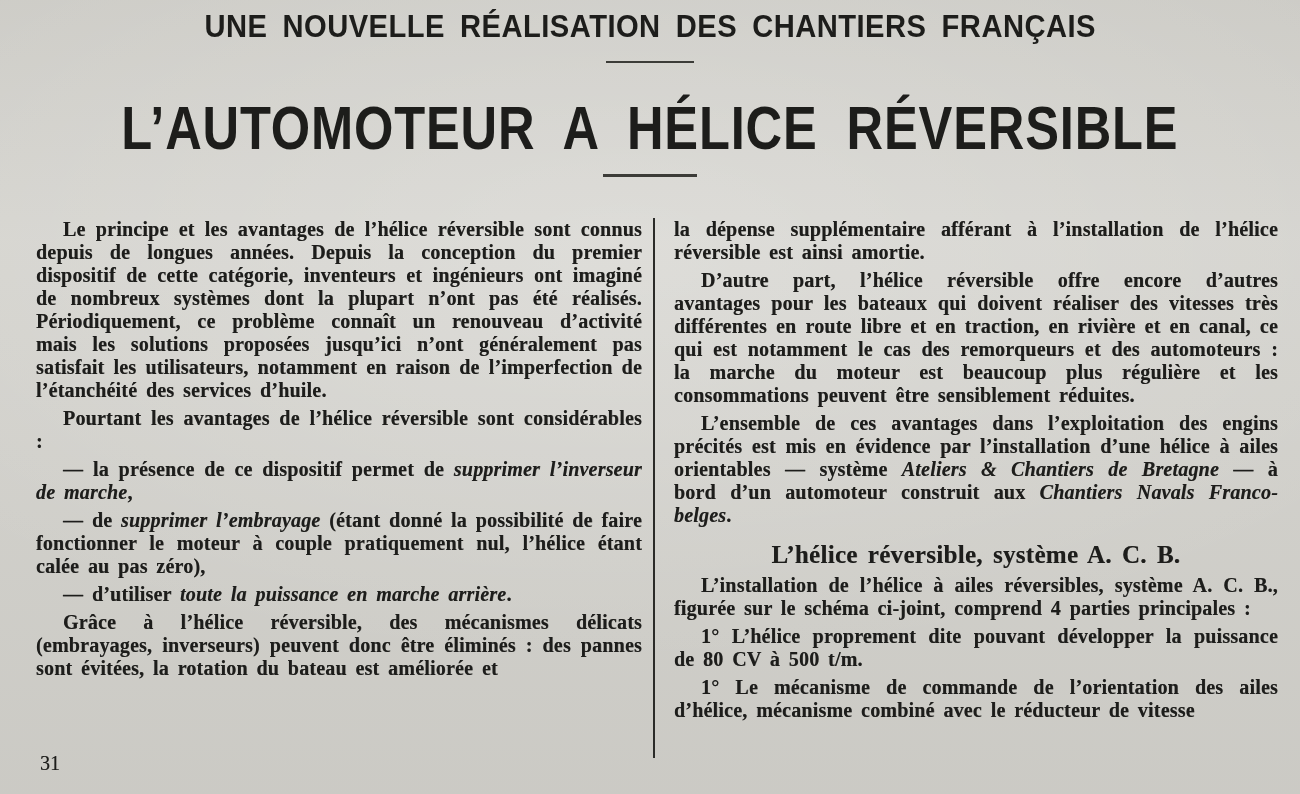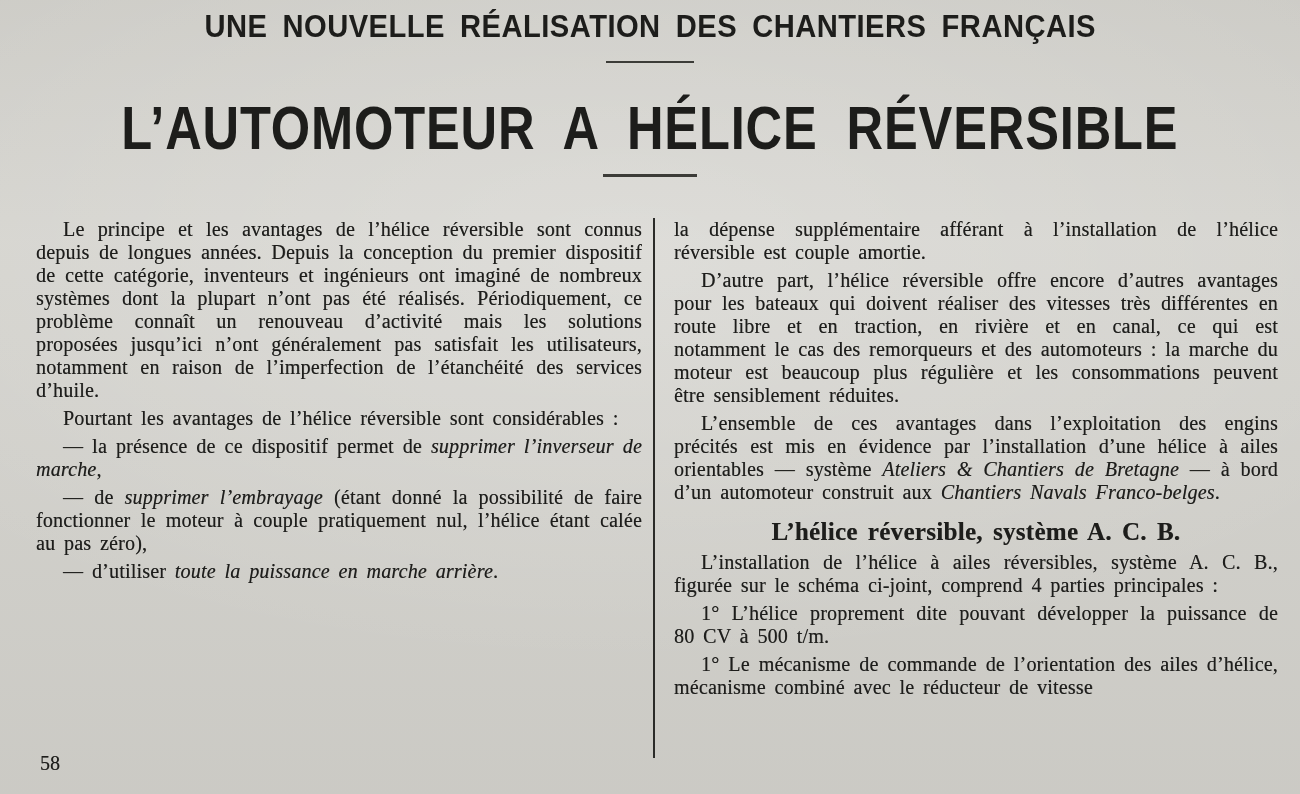--- a/index.html
+++ b/index.html
@@ -69,21 +69,21 @@
     overflow: hidden;
   }
   .column.left  { width: 606px; }
   .column.right { width: 604px; }
   .col-rule {
     width: 2px; height: 540px;
     margin-left: 11px; margin-right: 19px;
     background: #2b2b28;
     flex: none;
   }
-  .para { margin: 0; }
+  .para { margin: 0; font-weight: bold; }
   .para + .para { margin-top: 5px; }
   .para.indent { text-indent: 27px; }
   .col-heading {
     font-family: "Liberation Serif", serif;
     font-weight: bold;
     font-size: 25px;
     letter-spacing: 0.3px;
     text-align: center;
     text-indent: 0;
     margin: 16px 0 8px 0;
@@ -113,28 +113,29 @@
 
   <div class="rule-small rule-2"></div>
 
   <div class="columns">
     <div class="column left">
         <p class="para indent"><span>Le principe et les avantages de l’hélice réversible sont connus depuis de longues années. Depuis la conception du premier dispositif de cette catégorie, inventeurs et ingénieurs ont imaginé de nombreux systèmes dont la plupart n’ont pas été réalisés. Périodiquement, ce problème connaît un renouveau d’activité mais les solutions proposées jusqu’ici n’ont généralement pas satisfait les utilisateurs, notamment en raison de l’imperfection de l’étanchéité des services d’huile.</span></p>
         <p class="para indent"><span>Pourtant les avantages de l’hélice réversible sont considérables :</span></p>
         <p class="para indent"><span>— la présence de ce dispositif permet de </span><em>supprimer l’inverseur de marche</em><span>,</span></p>
         <p class="para indent"><span>— de </span><em>supprimer l’embrayage</em><span> (étant donné la possibilité de faire fonctionner le moteur à couple pratiquement nul, l’hélice étant calée au pas zéro),</span></p>
         <p class="para indent"><span>— d’utiliser </span><em>toute la puissance en marche arrière</em><span>.</span></p>
+        <p class="para indent"><span>Grâce à l’hélice réversible, des mécanismes délicats (embrayages, inverseurs) peuvent donc être éliminés : des pannes sont évitées, la rotation du bateau est améliorée et</span></p>
       </div>
     <div class="col-rule"></div>
     <div class="column right">
-        <p class="para"><span>la dépense supplémentaire afférant à l’installation de l’hélice réversible est couple amortie.</span></p>
+        <p class="para"><span>la dépense supplémentaire afférant à l’installation de l’hélice réversible est ainsi amortie.</span></p>
         <p class="para indent"><span>D’autre part, l’hélice réversible offre encore d’autres avantages pour les bateaux qui doivent réaliser des vitesses très différentes en route libre et en traction, en rivière et en canal, ce qui est notamment le cas des remorqueurs et des automoteurs : la marche du moteur est beaucoup plus régulière et les consommations peuvent être sensiblement réduites.</span></p>
         <p class="para indent"><span>L’ensemble de ces avantages dans l’exploitation des engins précités est mis en évidence par l’installation d’une hélice à ailes orientables — système </span><em>Ateliers &amp; Chantiers de Bretagne</em><span> — à bord d’un automoteur construit aux </span><em>Chantiers Navals Franco-belges</em><span>.</span></p>
         <h3 class="col-heading">L’hélice réversible, système A. C. B.</h3>
         <p class="para indent"><span>L’installation de l’hélice à ailes réversibles, système A. C. B., figurée sur le schéma ci-joint, comprend 4 parties principales :</span></p>
         <p class="para indent"><span>1° L’hélice proprement dite pouvant développer la puissance de 80 CV à 500 t/m.</span></p>
         <p class="para indent"><span>1° Le mécanisme de commande de l’orientation des ailes d’hélice, mécanisme combiné avec le réducteur de vitesse</span></p>
       </div>
   </div>
 
-  <div class="page-num">58</div>
+  <div class="page-num">31</div>
 
 </div>
 
 </body></html>

